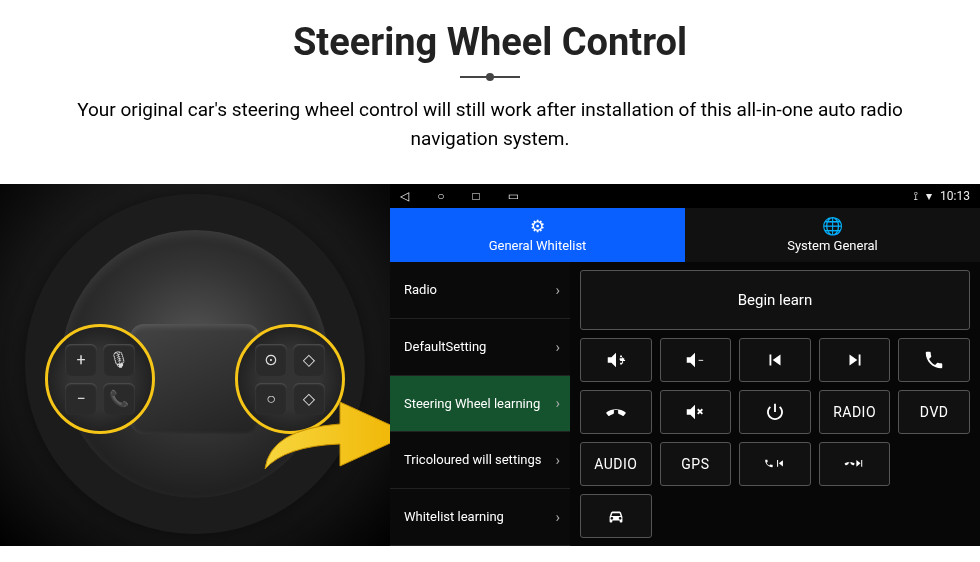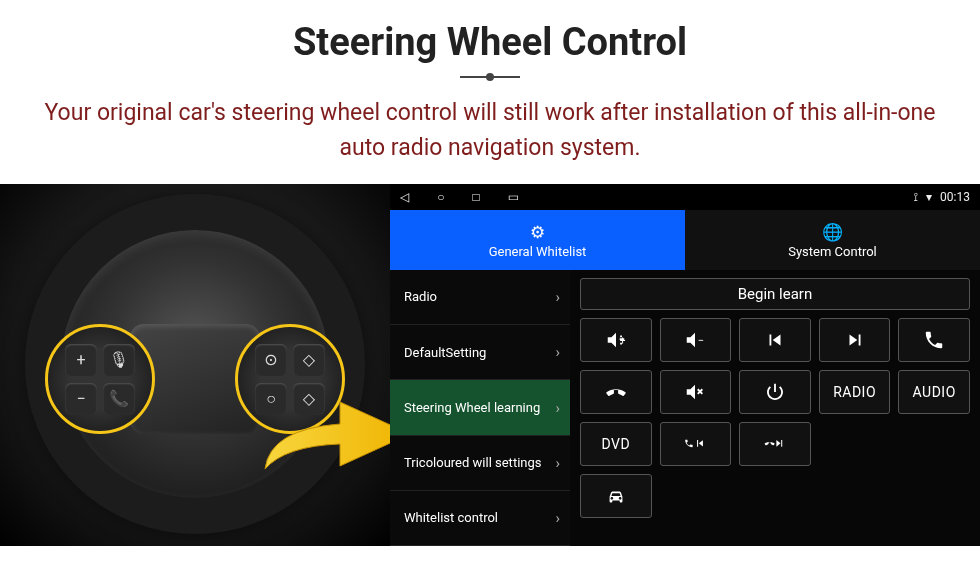--- a/index.html
+++ b/index.html
@@ -31,22 +31,22 @@
     .title-underline::after {
       content: '';
       position: absolute;
       width: 8px; height: 8px;
       background: #444;
       border-radius: 50%;
       left: 50%; top: 50%;
       transform: translate(-50%, -50%);
     }
     .subtitle {
-      font-size: 23px;
-      color: #7f1d1d;
+      font-size: 19px;
+      color: #000000;
       line-height: 1.5;
       max-width: 900px;
       margin: 0 auto;
     }
     .content-row {
       display: flex;
       height: 362px;
     }
     
     .wheel-side {
@@ -170,21 +170,21 @@
     .menu-item.active { background: #14532d; }
     .right-panel {
       flex: 1;
       background: #070707;
       padding: 8px 10px;
       display: flex;
       flex-direction: column;
       gap: 8px;
     }
     .begin-btn {
-      height: 32px;
+      height: 60px;
       border: 1px solid #555;
       border-radius: 3px;
       background: #111;
       color: #fff;
       font-size: 15px;
       display: flex;
       align-items: center;
       justify-content: center;
       cursor: pointer;
     }
@@ -255,32 +255,32 @@
       <div class="nav-icons">
         <span>◁</span>
         <span>○</span>
         <span>□</span>
         <span>▭</span>
       </div>
       <div class="spacer"></div>
       <div class="right-icons">
         <span>⟟</span>
         <span>▾</span>
-        <span>00:13</span>
+        <span>10:13</span>
       </div>
     </div>
 
     <div class="tabs">
       <div class="tab active">
         <span class="tab-icon">⚙</span>
         <span>General Whitelist</span>
       </div>
       <div class="tab inactive">
         <span class="tab-icon">🌐</span>
-        <span>System Control</span>
+        <span>System General</span>
       </div>
     </div>
 
     <div class="body-row">
       <div class="menu-col">
         <div class="menu-item">
           <span>Radio</span>
           <span class="chev">›</span>
         </div>
         <div class="menu-item">
@@ -289,21 +289,21 @@
         </div>
         <div class="menu-item active">
           <span>Steering Wheel learning</span>
           <span class="chev">›</span>
         </div>
         <div class="menu-item">
           <span>Tricoloured will settings</span>
           <span class="chev">›</span>
         </div>
         <div class="menu-item">
-          <span>Whitelist control</span>
+          <span>Whitelist learning</span>
           <span class="chev">›</span>
         </div>
       </div>
 
       <div class="right-panel">
         <div class="begin-btn">Begin learn</div>
 
         <div class="btn-grid">
           <div class="grid-btn">
             <svg viewBox="0 0 24 24">
@@ -345,22 +345,23 @@
               </svg>
           </div>
           <div class="grid-btn">
             <svg viewBox="0 0 24 24">
                 <path d="M11 3h2v9h-2z"></path>
                 <path d="M17.8 5.6l-1.4 1.4C17.8 8.4 18.7 10.1 18.7 12c0 3.7-3 6.7-6.7 6.7S5.3 15.7 5.3 12c0-1.9.9-3.6 2.3-5l-1.4-1.4C4.4 7.4 3.3 9.6 3.3 12c0 4.8 3.9 8.7 8.7 8.7s8.7-3.9 8.7-8.7c0-2.4-1.1-4.6-2.9-6.4z"></path>
               </svg>
           </div>
           <div class="grid-btn">RADIO</div>
 
+          <div class="grid-btn">DVD</div>
           <div class="grid-btn">AUDIO</div>
-          <div class="grid-btn">DVD</div>
+          <div class="grid-btn">GPS</div>
           <div class="grid-btn">
             <svg viewBox="0 0 32 24">
                 <path d="M4 8c1 2 2.6 3.6 4.6 4.6l1.5-1.5c.2-.2.5-.3.7-.1.8.3 1.6.4 2.5.4.4 0 .7.3.7.7v2.3c0 .4-.3.7-.7.7C7 15.1 1.9 10 1.9 3.7c0-.4.3-.7.7-.7h2.3c.4 0 .7.3.7.7 0 .9.1 1.7.4 2.5.1.2 0 .5-.1.7L4 8z" transform="translate(0,3) scale(0.9)"></path>
                 <path d="M19 6h1.5v10H19zm2.5 5l6 4.5v-9z"></path>
               </svg>
           </div>
           <div class="grid-btn">
             <svg viewBox="0 0 32 24">
                 <path d="M8 6C5.3 6 3 6.8 1.1 8.2c-.3.2-.3.6-.1.9l1.4 1.6c.2.3.6.3.9.1.8-.6 1.8-1.1 2.8-1.4.3-.1.5-.3.5-.6V6.7c.5-.1 1-.1 1.6-.1s1.1 0 1.6.1v2.1c0 .3.2.5.5.6 1 .3 2 .8 2.8 1.4.3.2.7.2.9-.1l1.4-1.6c.2-.3.2-.7-.1-.9C13 6.8 10.7 6 8 6z" transform="translate(0,3)"></path>
                 <path d="M25 6h1.5v10H25zM18 6l6 5-6 5z"></path>

